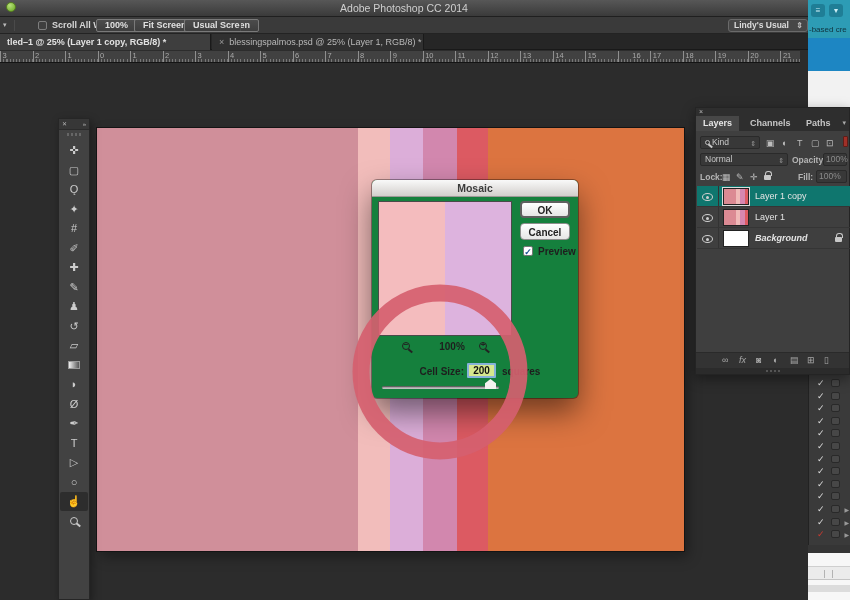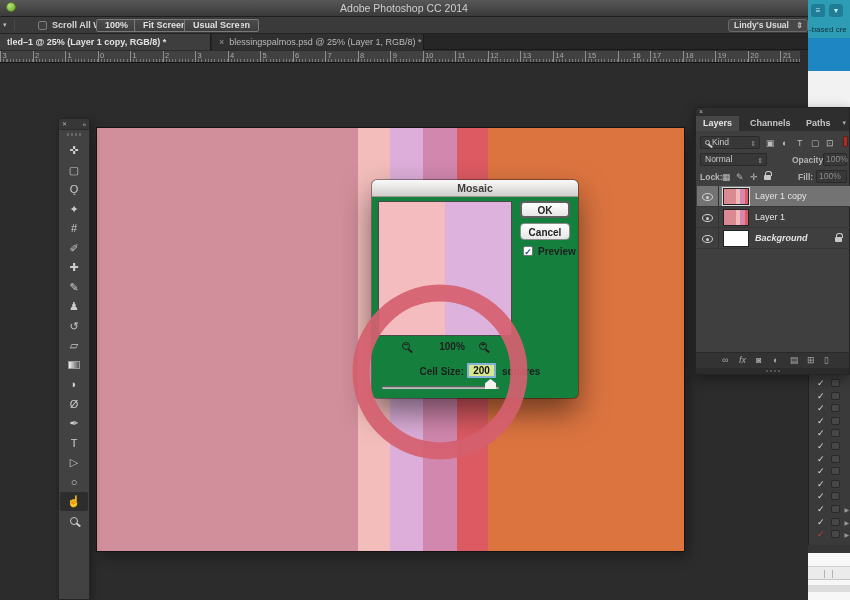--- a/index.html
+++ b/index.html
@@ -88,21 +88,21 @@
   .lp-row { position:absolute; left:0; width:100%; }
   .field { position:absolute; background:#383838; border:1px solid #2a2a2a; border-radius:2px;
     color:#c9c9c9; font-size:8.5px; line-height:11px; padding:0 4px; height:13px; }
   .field .arr { position:absolute; right:3px; top:1px; font-size:7px; color:#999; }
   .lp-label { position:absolute; font-size:8.5px; font-weight:bold; color:#b5b5b5; }
   .dim { color:#8b8b8b; }
   .fl-icon { position:absolute; top:0; color:#bdbdbd; font-size:9px; }
   .filter-toggle { position:absolute; right:1px; top:1px; width:5px; height:11px;
     background:#a03028; border:1px solid #5f1d18; border-radius:1px; }
   .layer-row { position:absolute; left:0; width:153px; height:21px; border-bottom:1px solid #353535; }
-  .layer-row.selected { background:#737373; }
+  .layer-row.selected { background:#0f766e; }
   .eye { position:absolute; left:5px; top:7px; width:11px; height:8px; border:1px solid #cfcfcf;
     border-radius:50%; }
   .eye::after { content:""; position:absolute; left:3px; top:2px; width:3px; height:3px;
     background:#cfcfcf; border-radius:50%; }
   .eye-sep { position:absolute; left:21px; top:0; width:1px; height:100%; background:#333; }
   .thumb { position:absolute; left:26px; top:2px; width:26px; height:17px; border:1px solid #222; }
   .layer-row.selected .thumb { outline:1px solid #dcdcdc; }
   .layer-name { position:absolute; left:58px; top:5px; font-size:9px; color:#e4e4e4; }
   .padlock { position:absolute; width:7px; height:5px; background:#c8c8c8; border-radius:1px; }
   .padlock::before { content:""; position:absolute; left:1px; top:-4px; width:5px; height:4px;
@@ -305,21 +305,21 @@
       </div>
       <span class="fl-icon" style="left:70px;top:3px;">▣</span>
       <span class="fl-icon" style="left:86px;top:3px;">◐</span>
       <span class="fl-icon" style="left:101px;top:3px;">T</span>
       <span class="fl-icon" style="left:115px;top:3px;">▢</span>
       <span class="fl-icon" style="left:130px;top:3px;">⊡</span>
       <span class="filter-toggle"></span>
     </div>
 
     <div class="lp-row" style="top:44px; height:17px;">
-      <div class="field" style="left:4px; top:1px; width:67px;">
+      <div class="field" style="left:4px; top:1px; width:88px;">
         <span>Normal</span>
         <span class="arr">⇕</span>
       </div>
       <span class="lp-label" style="left:96px; top:3px;">Opacity:</span>
       <div class="field dim" style="left:127px; top:1px; width:24px; padding:0 2px;">
         <span>100%</span>
       </div>
     </div>
 
     <div class="lp-row" style="top:61px; height:16px;">

